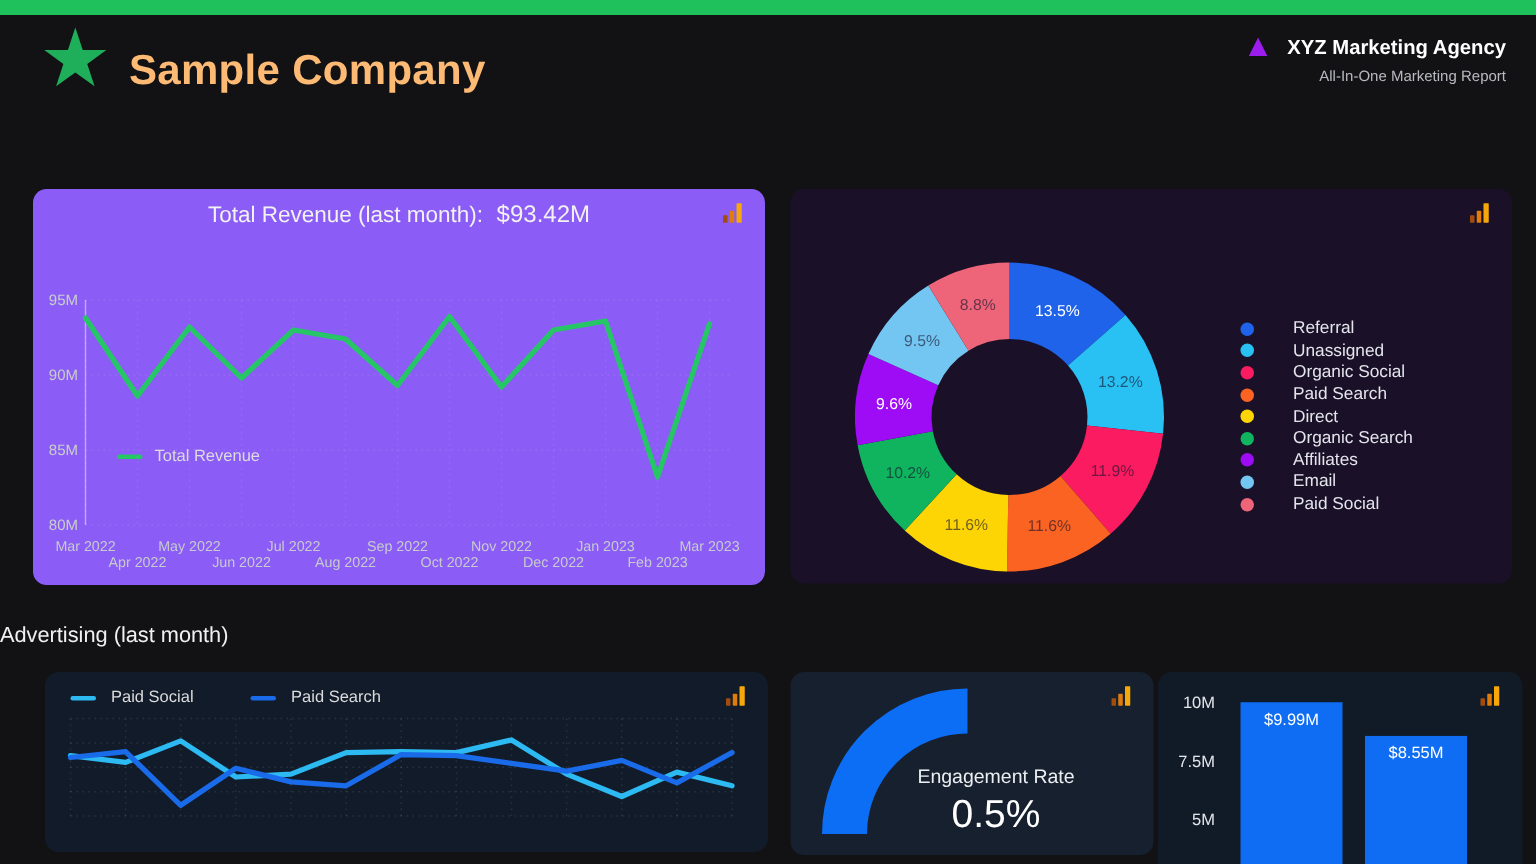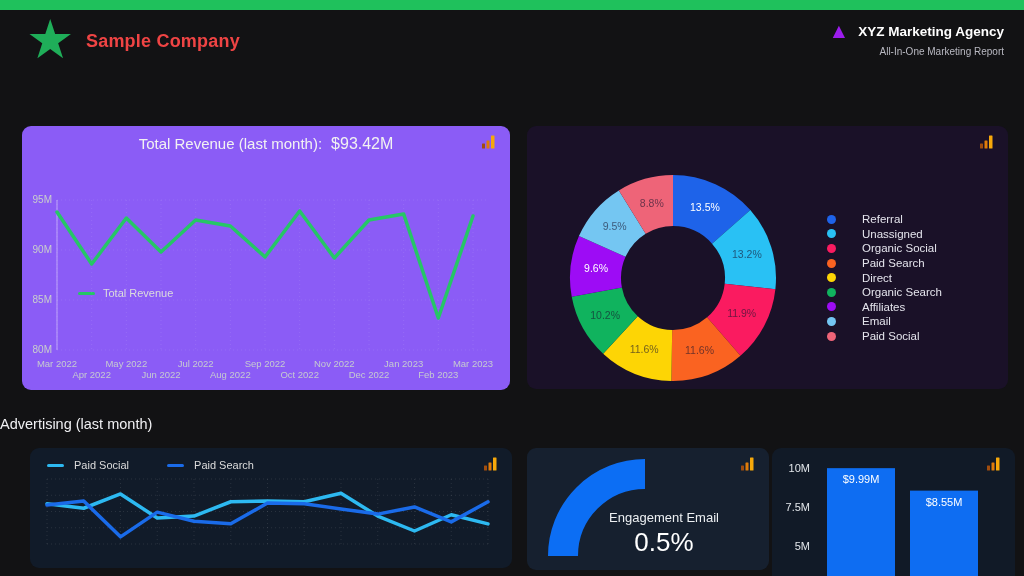--- a/index.html
+++ b/index.html
@@ -1,42 +1,42 @@
 <!DOCTYPE html>
 <html><head>
 <meta charset="utf-8">
 <style>
   html,body{margin:0;padding:0;background:#0e0e10;}
   *{box-sizing:border-box;}
   .stage{position:relative;width:1024px;height:576px;background:#121214;overflow:hidden;
          font-family:"Liberation Sans",sans-serif;color:#e8e8e8;}
   .topbar{position:absolute;left:0;top:0;width:1024px;height:10px;background:#1fc15c;}
   .logo-star{position:absolute;left:26px;top:12px;font-size:54px;line-height:1;color:#1fae59;}
-  .company-name{position:absolute;left:86px;top:31px;font-size:18px;font-weight:700;color:#ef4444;letter-spacing:.2px;}
+  .company-name{position:absolute;left:86px;top:31px;font-size:28px;font-weight:700;color:#fdba74;letter-spacing:.2px;}
   .agency{position:absolute;right:20px;top:21px;text-align:right;}
   .agency-top{display:flex;align-items:center;justify-content:flex-end;gap:9px;}
   .agency-tri{font-size:21px;line-height:1;color:#9c1ced;transform:translateY(-1px);}
   .agency-name{font-size:13.5px;font-weight:700;color:#ffffff;}
   .agency-sub{margin-top:4px;font-size:10px;color:#b9b9c2;}
   .page-title{position:absolute;left:0;top:77px;width:1024px;text-align:center;font-size:17.5px;color:#e9e9ec;}
   .section-title{position:absolute;left:0;top:416px;width:1024px;text-align:left;font-size:14.5px;color:#f0f0f3;}
 
   .panel{position:absolute;border-radius:9px;}
   .panel-revenue{left:22px;top:126px;width:488px;height:264px;background:#8b5cf6;}
   .panel-traffic{left:527px;top:126px;width:481px;height:263px;background:#1a1128;}
   .panel-adlines{left:30px;top:448px;width:482px;height:120px;background:#111b29;}
   .panel-gauge{left:527px;top:448px;width:242px;height:122px;background:#16202f;}
   .panel-bars{left:772px;top:448px;width:243px;height:160px;background:#111a27;overflow:hidden;}
 
   .panel-head{position:absolute;left:0;top:9px;width:100%;text-align:center;font-size:15px;color:#f2f2f2;}
   .panel-head .val{font-size:16px;margin-left:9px;}
   .mini-icon{position:absolute;right:14px;top:8px;width:15px;height:15px;}
 
   .rev-legend{position:absolute;left:56px;top:173px;display:flex;align-items:center;gap:8px;}
-  .rev-legend{top:161px;text-align:center;}
+  .rev-legend{top:172px;text-align:center;}
   .line-swatch{display:inline-block;width:17px;height:3px;border-radius:2px;}
   .leg-text{font-size:11px;color:#dcdcdc;}
 
   .donut-legend{position:absolute;left:300px;top:86px;}
   .leg-item{display:flex;align-items:center;gap:8px;height:14.6px;}
   .leg-dot{width:9px;height:9px;border-radius:50%;flex:0 0 auto;}
   .leg-label{font-size:11.5px;color:#e4e4ec;white-space:nowrap;padding-left:18px;}
 
   .ad-legend{position:absolute;left:17px;top:11px;display:flex;align-items:center;gap:10px;}
   .ad-legend .gap{width:18px;}
@@ -235,21 +235,21 @@
         <svg width="15" height="15" viewBox="0 0 15 15">
           <rect x="1" y="9.5" width="3" height="5" rx="0.5" fill="#a14d0e"></rect>
           <rect x="5.5" y="6.5" width="3" height="8" rx="0.5" fill="#e07c0a"></rect>
           <rect x="10" y="1.5" width="3.5" height="13" rx="0.5" fill="#f6a80a"></rect>
         </svg>
       </span>
     <svg class="chart-svg" id="gauge-svg" width="242" height="122" viewBox="0 0 242 122">
         <path d="M 36 108 A 82 82 0 0 1 118 26" fill="none" stroke="#0c6ef4" stroke-width="30"></path>
       </svg>
     <div class="gauge-text">
-      <div class="gauge-label">Engagement Email</div>
+      <div class="gauge-label">Engagement Rate</div>
       <div class="gauge-value">0.5%</div>
     </div>
   </div>
 
   <div class="panel panel-bars">
     <span class="mini-icon">
         <svg width="15" height="15" viewBox="0 0 15 15">
           <rect x="1" y="9.5" width="3" height="5" rx="0.5" fill="#a14d0e"></rect>
           <rect x="5.5" y="6.5" width="3" height="8" rx="0.5" fill="#e07c0a"></rect>
           <rect x="10" y="1.5" width="3.5" height="13" rx="0.5" fill="#f6a80a"></rect>

